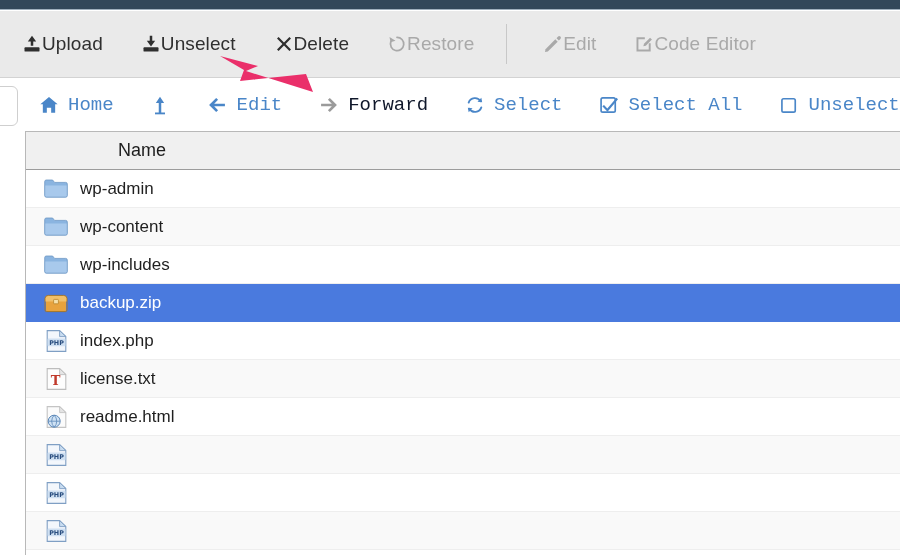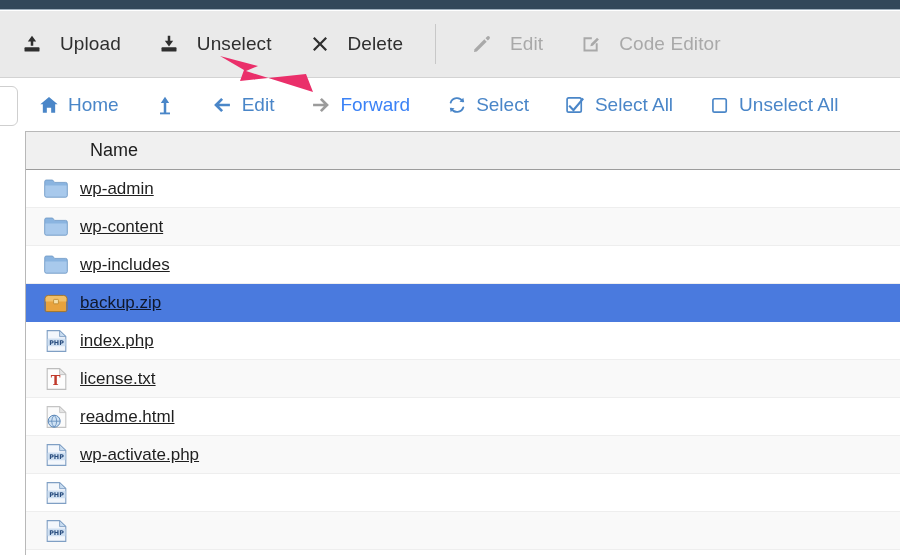--- a/index.html
+++ b/index.html
@@ -40,21 +40,21 @@
     border-bottom: 1px solid #d3d3d3;
     display: flex;
     align-items: center;
     padding-left: 22px;
     white-space: nowrap;
   }
 
   .tb-item {
     display: inline-flex;
     align-items: center;
-    gap: 18px;
+    gap: 0;
     font-size: 19px;
     color: #2f2f2f;
     margin-right: 38px;
     cursor: pointer;
     letter-spacing: 0.1px;
   }
   .tb-item.disabled { color: #a9a9a9; cursor: default; }
 
   .tb-divider {
     width: 1px;
@@ -106,22 +106,23 @@
   }
 
   .nav-item {
     display: inline-flex;
     align-items: center;
     gap: 9px;
     font-size: 19px;
     color: #4a86c8;
     margin-right: 36px;
     cursor: pointer;
-  }
-  .nav-item.disabled { color: #3b82f6; cursor: default; }
+    font-family: Liberation Mono, monospace;
+  }
+  .nav-item.disabled { color: #0f172a; cursor: default; }
 
   .nav-ico {
     display: inline-flex;
     align-items: center;
     justify-content: center;
     width: 21px;
     height: 21px;
     flex: 0 0 21px;
   }
   .nav-ico svg { display: block; }
@@ -142,21 +143,21 @@
   .fp-head {
     height: 38px;
     background: #f0f0f0;
     border-bottom: 1px solid #9c9c9c;
     display: flex;
     align-items: center;
   }
   .fp-head .col-name {
     font-size: 18px;
     color: #1d1d1d;
-    padding-left: 64px;
+    padding-left: 92px;
   }
 
   .frow {
     height: 38px;
     display: flex;
     align-items: center;
     border-bottom: 1px solid #eeeeee;
     background: #ffffff;
     cursor: pointer;
   }
@@ -170,23 +171,22 @@
     width: 54px;
     flex: 0 0 54px;
     display: flex;
     align-items: flex-start;
     justify-content: center;
     padding-left: 6px;
   }
   .frow .fname {
     font-size: 17px;
     color: #1f1f1f;
-    text-decoration: underline;
-  }
-  .frow.selected .fname { color: #0f172a; }
+  }
+  .frow.selected .fname { color: #ffffff; }
 
   .ficon svg { display: block; }
 
   
   .anno-arrow {
     position: absolute;
     left: 218px;
     top: 50px;
     width: 100px;
     height: 42px;
@@ -219,20 +219,29 @@
         </span>
         <span>Unselect</span>
       </div>
       <div class="tb-item">
         <span class="tb-ico">
           <svg width="20" height="20" viewBox="0 0 24 24">
             <path d="M5.5 3.6 L12 10.1 L18.5 3.6 L20.4 5.5 L13.9 12 L20.4 18.5 L18.5 20.4 L12 13.9 L5.5 20.4 L3.6 18.5 L10.1 12 L3.6 5.5 Z" fill="#2f2f2f"></path>
           </svg>
         </span>
         <span>Delete</span>
+      </div>
+      <div class="tb-item disabled">
+        <span class="tb-ico">
+          <svg width="20" height="20" viewBox="0 0 24 24">
+            <path d="M12 4 A8 8 0 1 1 4.6 9.2" fill="none" stroke="#a9a9a9" stroke-width="2.1" stroke-linecap="round"></path>
+            <path d="M3 3.5 L4.2 10 L10.2 8.2 Z" fill="#a9a9a9"></path>
+          </svg>
+        </span>
+        <span>Restore</span>
       </div>
       <div class="tb-divider"></div>
       <div class="tb-item disabled">
         <span class="tb-ico">
           <svg width="20" height="20" viewBox="0 0 24 24">
             <path d="M3 18.2 L14.8 6.4 L17.6 9.2 L5.8 21 L2.4 21.6 Z" fill="#a9a9a9"></path>
             <path d="M16.2 5 L18.1 3.1 A1.8 1.8 0 0 1 20.9 5.9 L19 7.8 Z" fill="#a9a9a9"></path>
           </svg>
         </span>
         <span>Edit</span>
@@ -394,21 +403,20 @@
         </div>
         <div class="frow alt">
           <span class="ficon">
             <svg width="21" height="24" viewBox="0 0 21 24">
               <path d="M1.2 1.6 H13.6 L19.8 7.6 V22.4 H1.2 Z" fill="#f3f7fc" stroke="#7f9fc4" stroke-width="1.1"></path>
               <path d="M13.6 1.6 L19.8 7.6 H13.6 Z" fill="#c8dcf0" stroke="#7f9fc4" stroke-width="0.9"></path>
               <rect x="1.6" y="9.6" width="17.8" height="7.6" rx="1" fill="#cfe0f2"></rect>
               <text x="10.5" y="15.6" font-family="DejaVu Sans, sans-serif" font-size="6.4" font-weight="bold" fill="#2b4f80" text-anchor="middle">PHP</text>
             </svg>
           </span>
-          <span class="fname">wp-activate.php</span>
         </div>
         <div class="frow">
           <span class="ficon">
             <svg width="21" height="24" viewBox="0 0 21 24">
               <path d="M1.2 1.6 H13.6 L19.8 7.6 V22.4 H1.2 Z" fill="#f3f7fc" stroke="#7f9fc4" stroke-width="1.1"></path>
               <path d="M13.6 1.6 L19.8 7.6 H13.6 Z" fill="#c8dcf0" stroke="#7f9fc4" stroke-width="0.9"></path>
               <rect x="1.6" y="9.6" width="17.8" height="7.6" rx="1" fill="#cfe0f2"></rect>
               <text x="10.5" y="15.6" font-family="DejaVu Sans, sans-serif" font-size="6.4" font-weight="bold" fill="#2b4f80" text-anchor="middle">PHP</text>
             </svg>
           </span>

